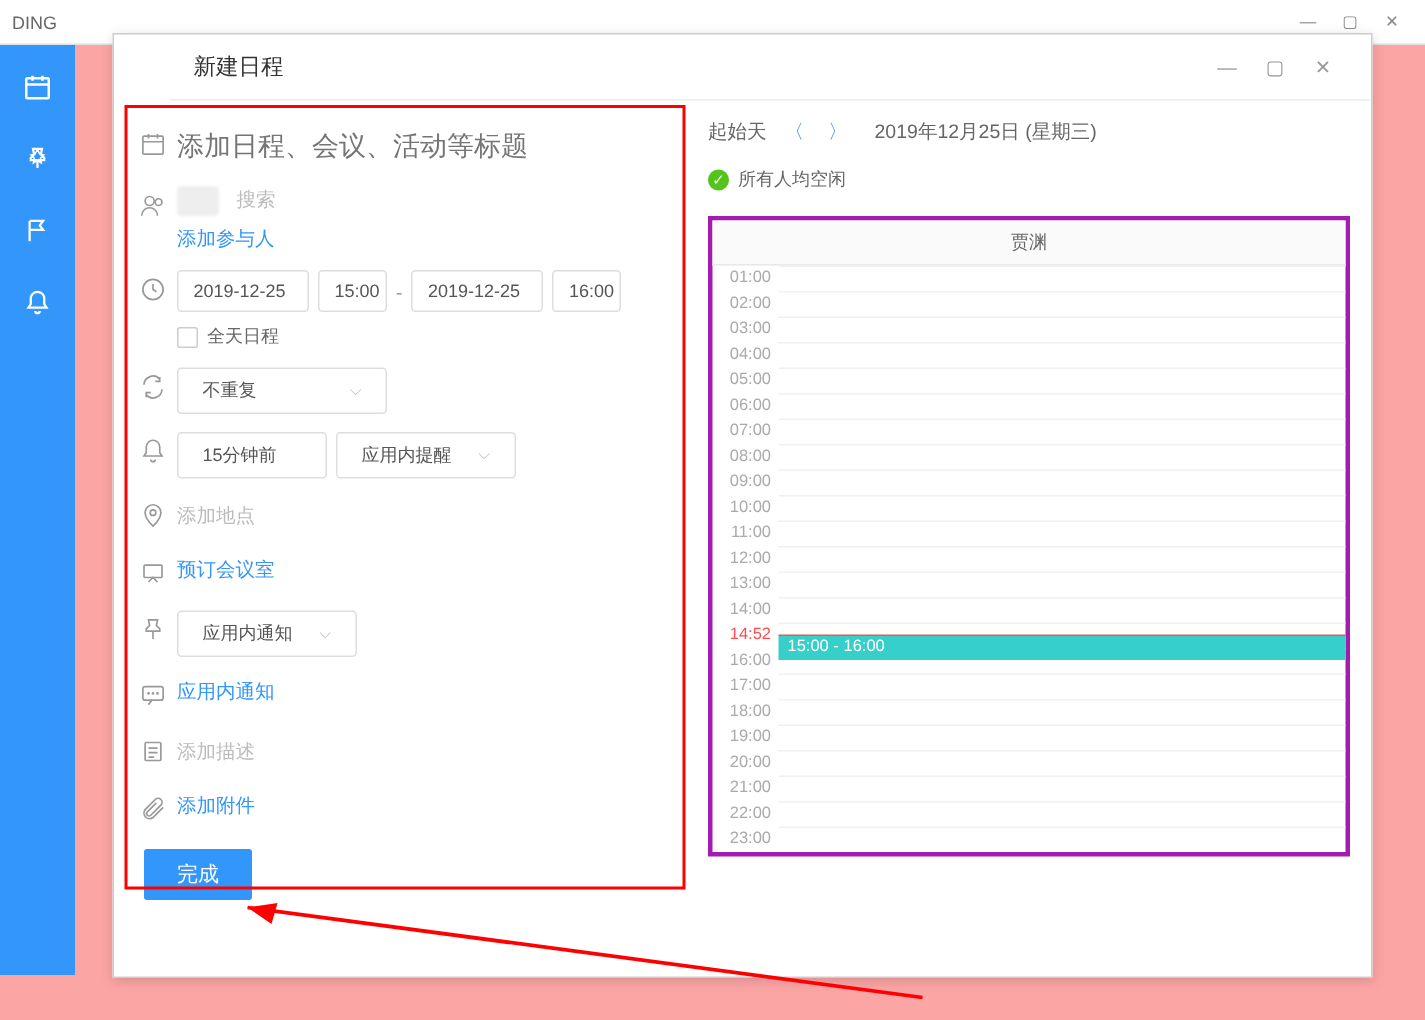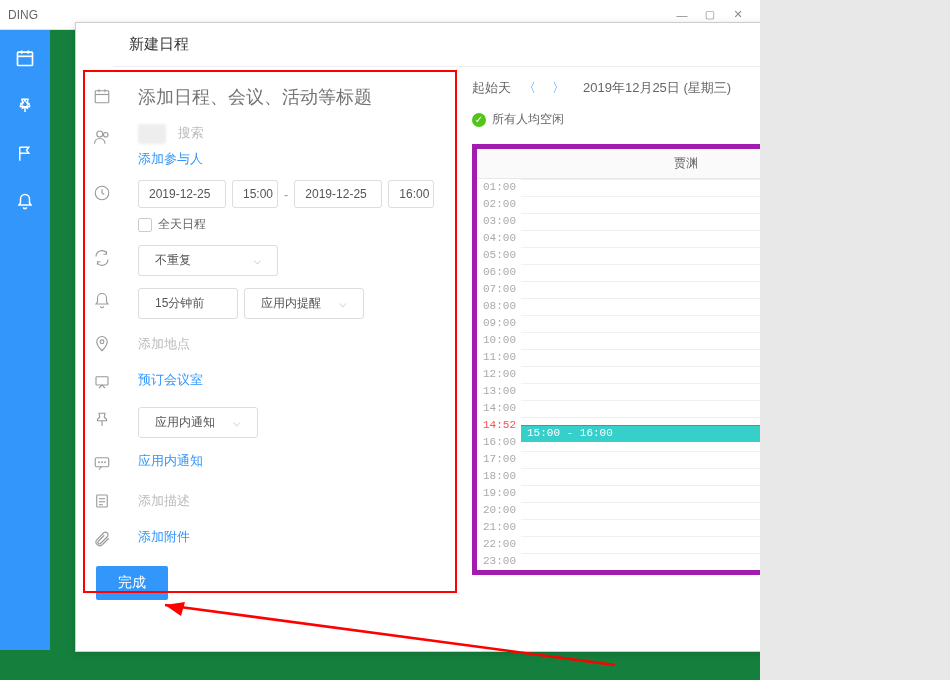--- a/index.html
+++ b/index.html
@@ -1,18 +1,18 @@
 <!DOCTYPE html>
 <html><head>
 <meta charset="utf-8">
 <style>
 * { box-sizing: border-box; margin: 0; padding: 0; }
 body { font-family: "Microsoft YaHei", Arial, sans-serif; font-size: 13px; color: #333; background: #e8e8e8; }
 
-.outer-window { width: 760px; height: 680px; background: #15803d; position: relative; overflow: hidden; }
+.outer-window { width: 950px; height: 680px; background: #fca5a5; position: relative; overflow: hidden; }
 .title-bar { height: 30px; background: #fff; display: flex; align-items: center; padding: 0 8px; border-bottom: 1px solid #e0e0e0; }
 .title-text { font-size: 12px; color: #666; }
 .title-spacer { flex: 1; }
 .win-btn { width: 28px; height: 20px; display: inline-flex; align-items: center; justify-content: center; color: #888; font-size: 11px; cursor: pointer; }
 
 .left-rail { position: absolute; left: 0; top: 30px; width: 50px; height: 620px; background: #3296fa; display: flex; flex-direction: column; align-items: center; padding-top: 18px; gap: 28px; }
 .rail-icon { width: 20px; height: 20px; color: #fff; display: flex; align-items: center; justify-content: center; }
 .rail-icon.active { position: relative; }
 
 .dialog { position: absolute; left: 75px; top: 22px; width: 840px; height: 630px; background: #fff; border: 1px solid #ccc; box-shadow: 0 2px 8px rgba(0,0,0,0.15); }
@@ -20,21 +20,21 @@
 .dialog-title { font-size: 15px; color: #333; }
 .dialog-header-spacer { flex: 1; }
 .dialog-win-btn { width: 32px; height: 28px; display: inline-flex; align-items: center; justify-content: center; color: #999; cursor: pointer; font-size: 13px; }
 
 .dialog-body { display: flex; height: 585px; }
 
 .form-area { width: 388px; padding: 10px 0 0 10px; position: relative; }
 .red-box { position: absolute; left: 7px; top: 3px; width: 374px; height: 523px; border: 2px solid #ff0000; pointer-events: none; }
 .form-row { display: flex; align-items: flex-start; padding: 6px 0; min-height: 38px; }
 .form-icon { width: 32px; display: flex; align-items: center; justify-content: center; color: #999; padding-top: 4px; flex-shrink: 0; }
-.form-content { flex: 1; padding-right: 14px; margin-left: 20px; }
+.form-content { flex: 1; padding-right: 14px; }
 
 .title-input { width: 100%; border: none; font-size: 18px; color: #bbb; padding: 4px 0; outline: none; }
 .avatar { width: 28px; height: 20px; background: #eee; border-radius: 3px; display: inline-block; vertical-align: middle; filter: blur(1px); }
 .search-text { color: #bbb; margin-left: 8px; font-size: 13px; }
 .link { color: #3296fa; font-size: 13px; cursor: pointer; margin-top: 6px; display: inline-block; }
 
 .date-row { display: flex; align-items: center; gap: 6px; }
 .input-box { border: 1px solid #ddd; border-radius: 3px; padding: 6px 10px; font-size: 12px; color: #555; background: #fff; }
 .date-input { width: 88px; }
 .time-input { width: 46px; }
@@ -51,21 +51,21 @@
 .submit-area { padding: 8px 0 0 10px; }
 .submit-btn { background: #3296fa; color: #fff; border: none; padding: 8px 22px; font-size: 14px; border-radius: 2px; cursor: pointer; }
 
 .preview-area { flex: 1; padding: 8px 14px 0 8px; }
 .preview-header { display: flex; align-items: center; gap: 8px; font-size: 13px; color: #666; padding: 4px 0; }
 .nav-arrow { color: #3296fa; cursor: pointer; padding: 0 4px; }
 .date-label { color: #666; margin-left: 6px; }
 .avail-row { display: flex; align-items: center; gap: 6px; font-size: 12px; color: #666; margin-top: 10px; }
 .green-check { width: 14px; height: 14px; border-radius: 50%; background: #52c41a; color: #fff; display: inline-flex; align-items: center; justify-content: center; font-size: 10px; }
 
-.timeline { margin-top: 16px; border: 5px solid #a21caf; font-family: Liberation Mono, monospace; }
+.timeline { margin-top: 16px; border: 3px solid #a21caf; }
 .timeline-head { background: #fafafa; text-align: center; font-size: 12px; color: #666; padding: 6px 0; border-bottom: 1px solid #e8e8e8; }
 .timeline-body { display: flex; position: relative; justify-content: flex-end; }
 .time-col { width: 44px; }
 .time-cell { height: 17px; font-size: 11px; color: #aaa; text-align: right; padding-right: 5px; line-height: 17px; }
 .time-cell.now { color: #ff4d4f; }
 .grid-col { flex: 1; position: relative; }
 .grid-line { height: 17px; border-top: 1px solid #f0f0f0; }
 .event-block { position: absolute; left: 0; right: 0; background: #36cfc9; color: #fff; font-size: 11px; padding: 1px 6px; height: 16px; }
 .now-line { position: absolute; left: 0; right: 0; border-top: 1px solid #ff4d4f; }
 

